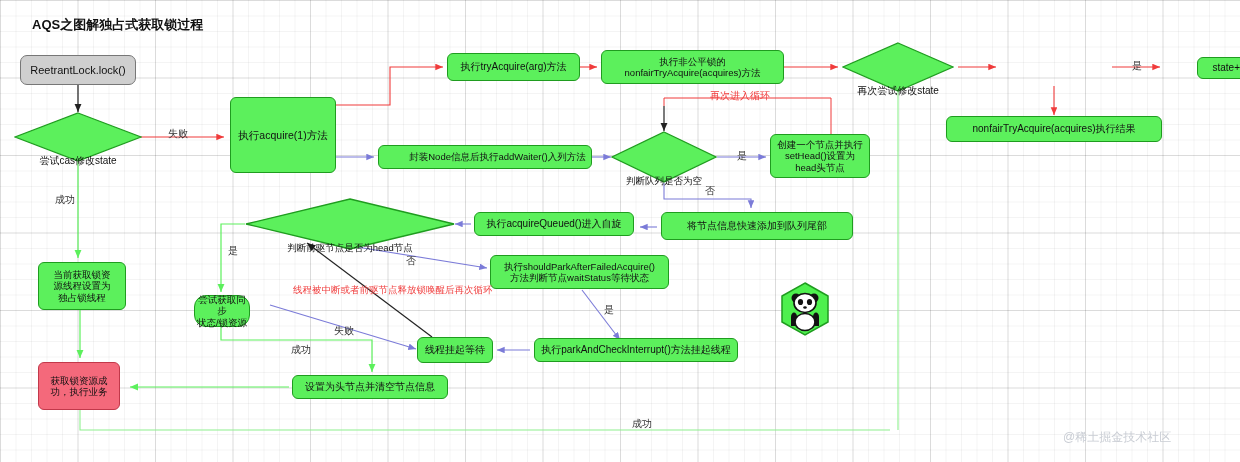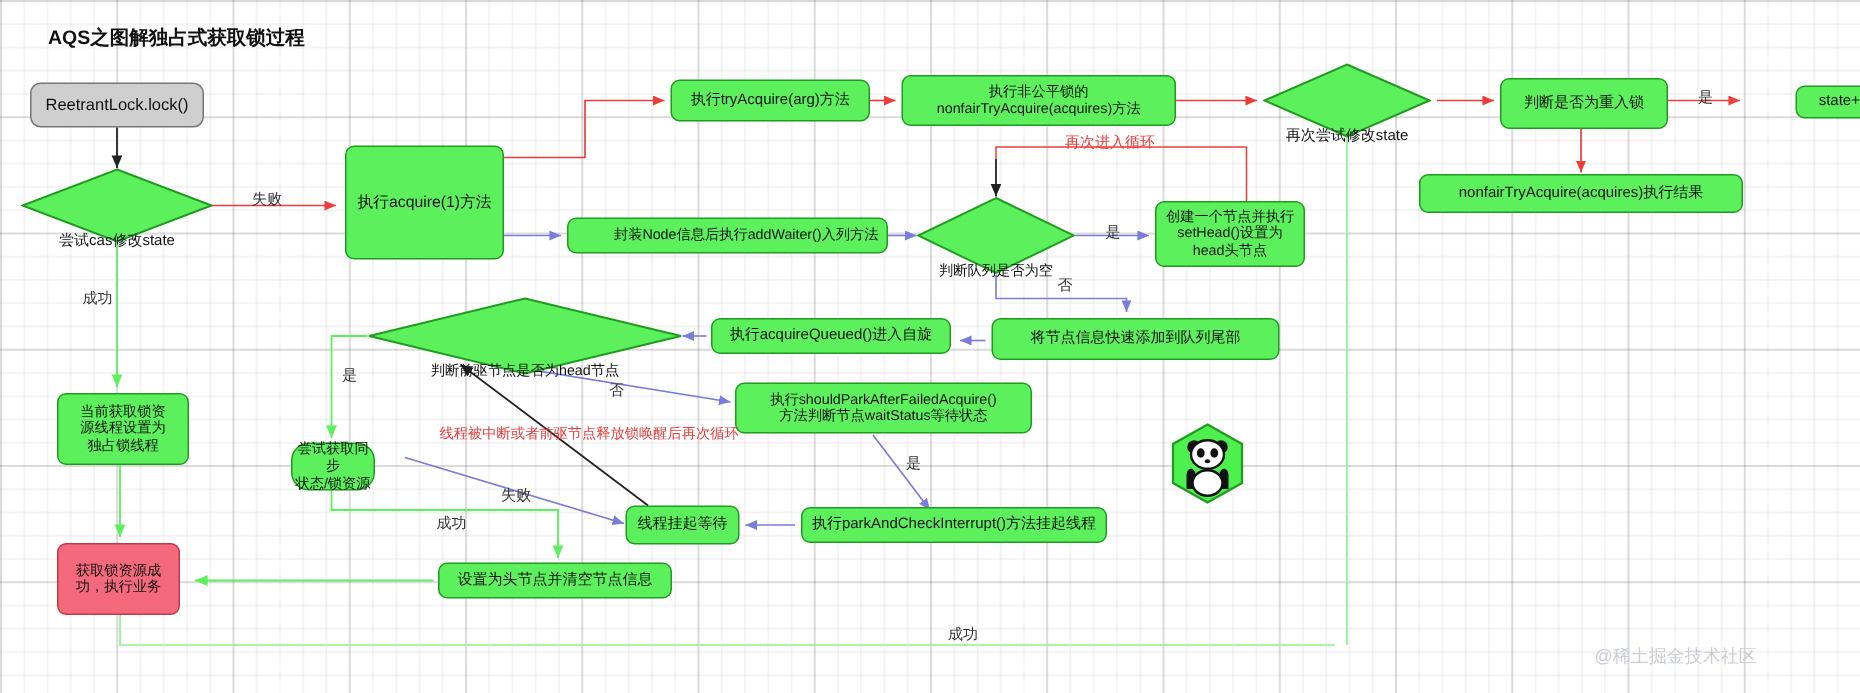--- a/index.html
+++ b/index.html
@@ -129,21 +129,20 @@
   <div class="node rect" style="left:601px;top:50px;width:183px;height:34px;font-size:9.5px;">执行非公平锁的
 nonfairTryAcquire(acquires)方法</div>
 
   <div class="node diamond" style="left:842px;top:42px;width:112px;height:50px;">
     <svg width="112" height="50">
       <polygon points="56,1 111,25 56,49 1,25" fill="#5cf05c" stroke="#1f9c1f" stroke-width="1.3"></polygon>
     </svg>
     <span class="dlabel" style="font-size:10px;">再次尝试修改state</span>
   </div>
 
-  <div class="node rect" style="left:1000px;top:52px;width:112px;height:34px;font-size:10px;">判断是否为重入锁</div>
 
   <div class="node rect" style="left:1197px;top:57px;width:64px;height:22px;font-size:10px;">state+1</div>
 
   <div class="node rect" style="left:946px;top:116px;width:216px;height:26px;font-size:10px;">nonfairTryAcquire(acquires)执行结果</div>
 
   <div class="node rect" style="left:378px;top:145px;width:214px;height:24px;font-size:9.5px;padding-left:25px;">封装Node信息后执行addWaiter()入列方法</div>
 
   <div class="node diamond" style="left:611px;top:131px;width:106px;height:52px;">
     <svg width="106" height="52">
       <polygon points="53,1 105,26 53,51 1,26" fill="#5cf05c" stroke="#1f9c1f" stroke-width="1.3"></polygon>
@@ -159,21 +158,21 @@
 
   <div class="node rect" style="left:474px;top:212px;width:160px;height:24px;font-size:10px;">执行acquireQueued()进入自旋</div>
 
   <div class="node diamond" style="left:245px;top:198px;width:210px;height:52px;">
     <svg width="210" height="52">
       <polygon points="105,1 209,26 105,51 1,26" fill="#5cf05c" stroke="#1f9c1f" stroke-width="1.3"></polygon>
     </svg>
     <span class="dlabel" style="font-size:9.5px;">判断前驱节点是否为head节点</span>
   </div>
 
-  <div class="node rect" style="left:490px;top:255px;width:198px;height:34px;font-size:9.5px;">执行shouldParkAfterFailedAcquire()
+  <div class="node rect" style="left:490px;top:255px;width:179px;height:34px;font-size:9.5px;">执行shouldParkAfterFailedAcquire()
 方法判断节点waitStatus等待状态</div>
 
   <div class="node rect" style="left:534px;top:338px;width:204px;height:24px;font-size:10px;">执行parkAndCheckInterrupt()方法挂起线程</div>
 
   <div class="node rect" style="left:417px;top:337px;width:76px;height:26px;font-size:10px;">线程挂起等待</div>
 
   <div class="node rect" style="left:194px;top:295px;width:56px;height:32px;font-size:9.5px;border-radius:12px;">尝试获取同步
 状态/锁资源</div>
 
   <div class="node rect" style="left:292px;top:375px;width:156px;height:24px;font-size:10px;">设置为头节点并清空节点信息</div>

